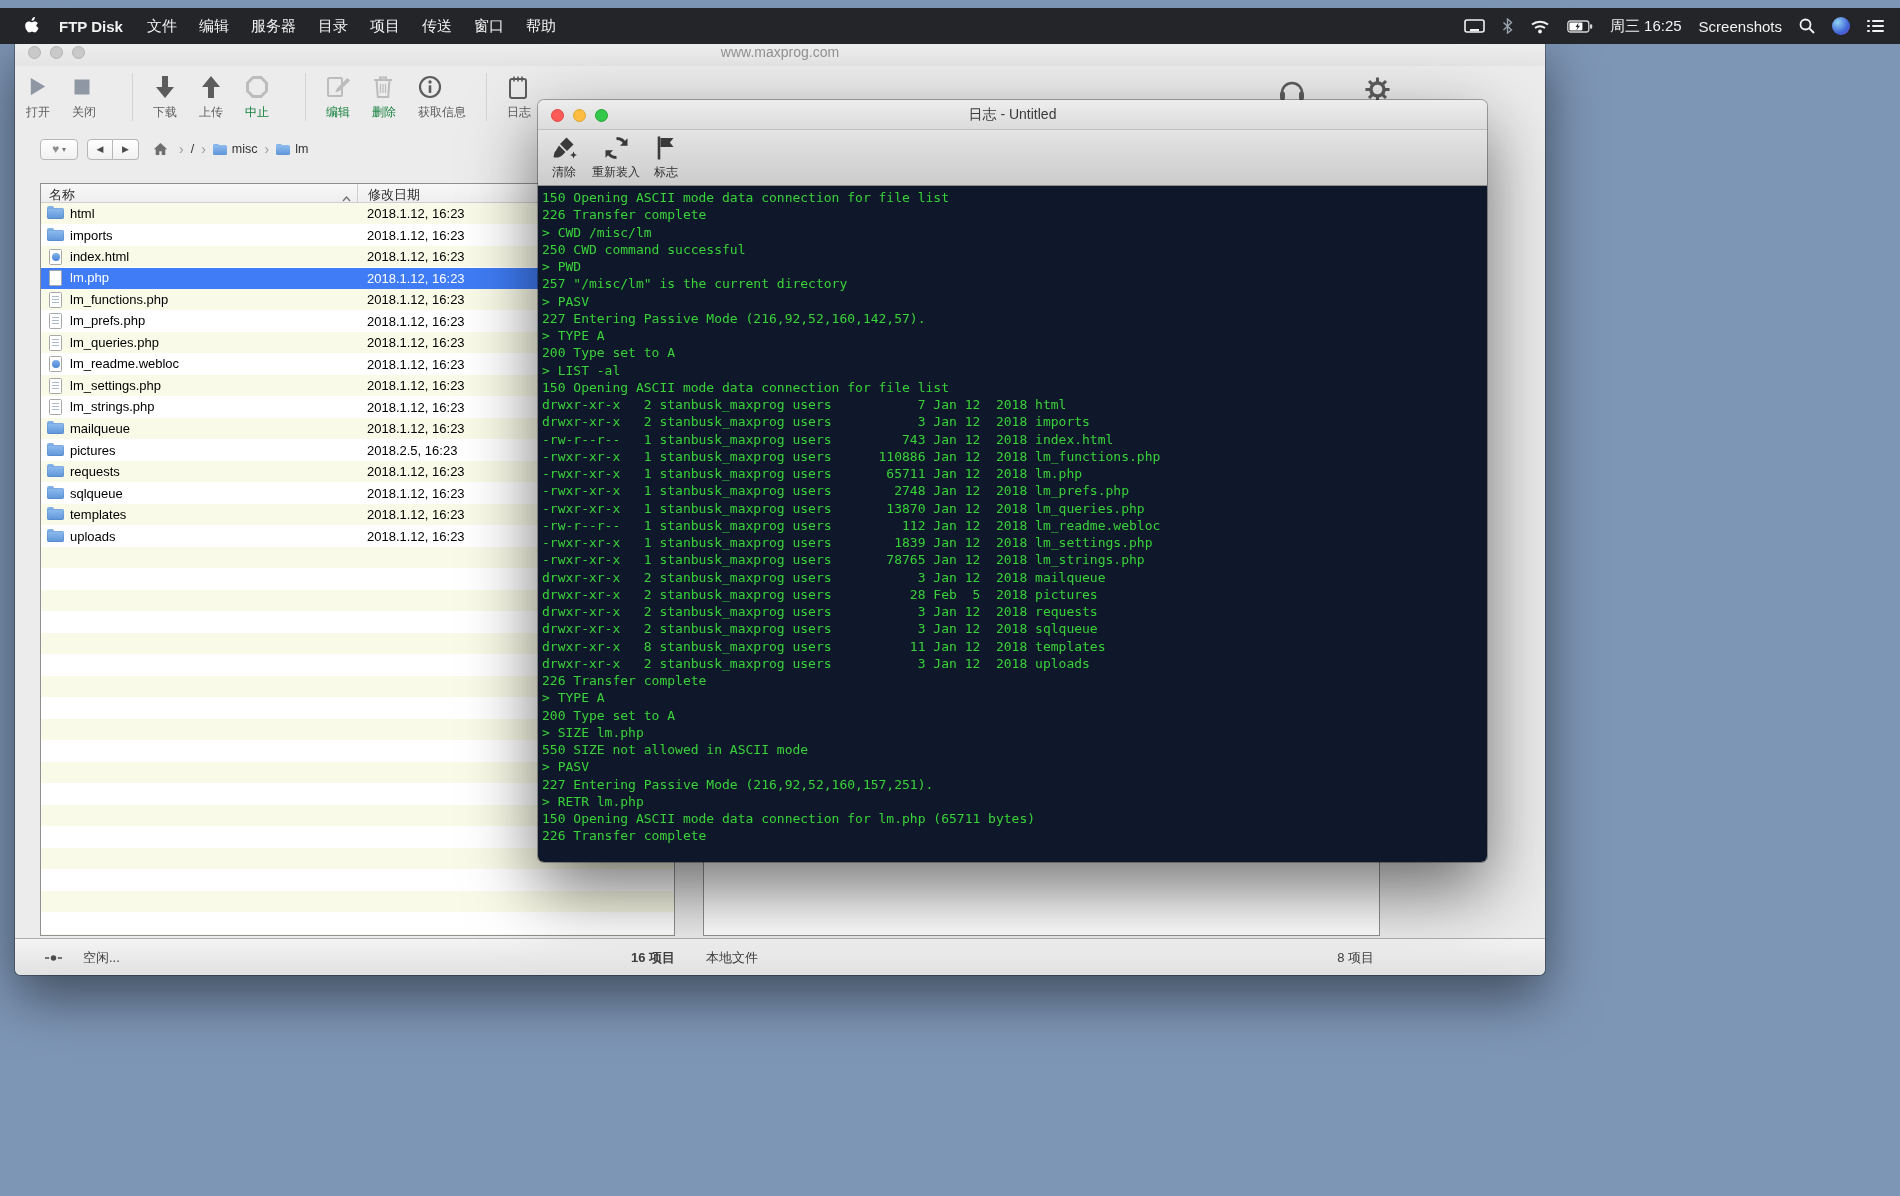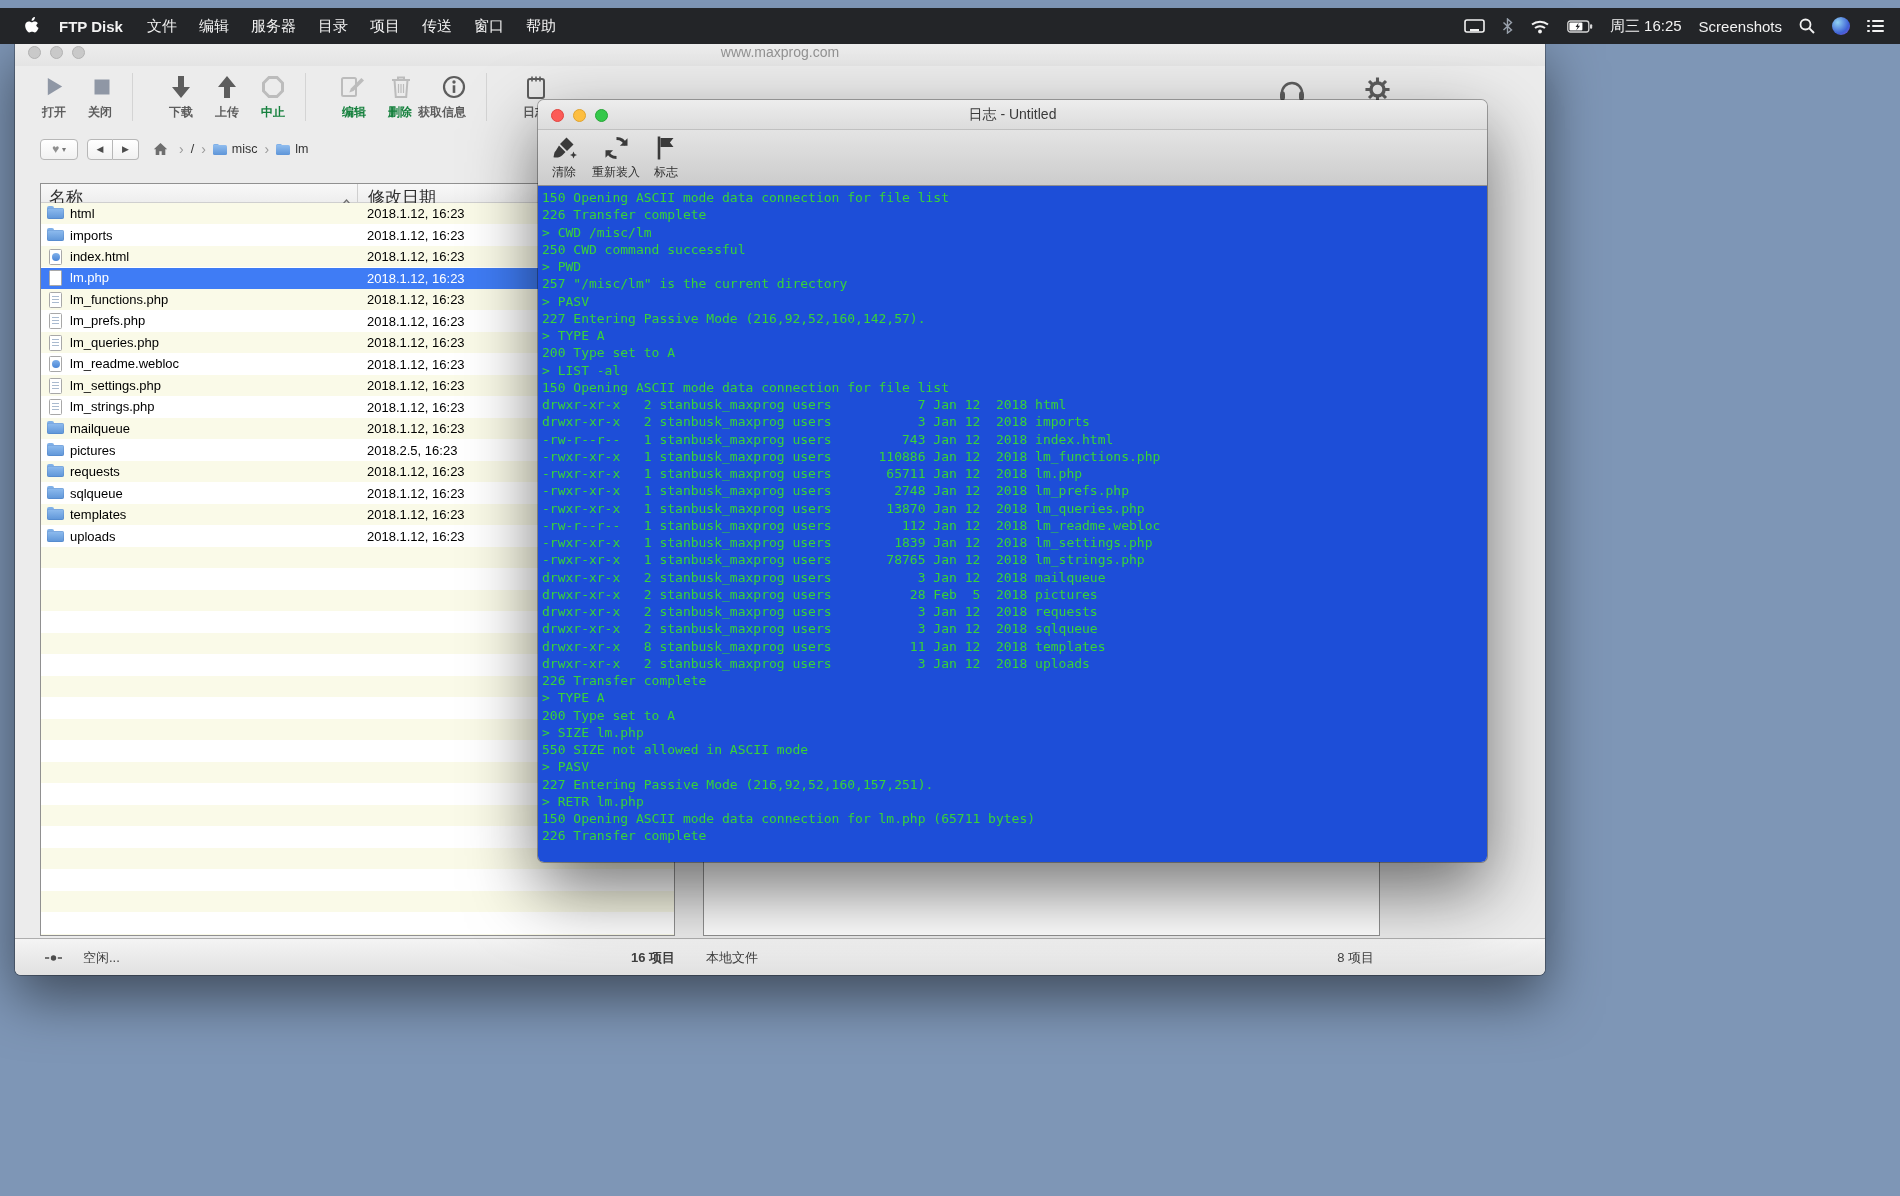--- a/index.html
+++ b/index.html
@@ -22,21 +22,21 @@
 .light-inactive{background:#c9c9c9;border:1px solid #b2b2b2;}
 .light-red{background:#fc5b57;border:1px solid #e2443f;}
 .light-yellow{background:#fdbe40;border:1px solid #e0a32e;}
 .light-green{background:#34c84a;border:1px solid #26a636;}
 
 
 .main-window{left:15px;top:38px;width:1530px;height:937px;background:#ececec;z-index:1;}
 .main-titlebar{position:relative;height:28px;background:linear-gradient(#f0f0f0,#e4e4e4);border-radius:6px 6px 0 0;display:flex;align-items:center;justify-content:center;}
 .main-title{font-size:14px;color:#929292;}
 .main-toolbar{position:absolute;left:0;top:28px;right:0;height:64px;display:flex;align-items:flex-start;padding:3px 0 0 8px;}
-.tb-btn{display:flex;flex-direction:column;align-items:flex-end;min-width:46px;padding:1px 3px;color:#5d5d5d;font-weight:bold;}
+.tb-btn{display:flex;flex-direction:column;align-items:flex-start;min-width:46px;padding:1px 3px;color:#5d5d5d;}
 .tb-btn.disabled{color:#bcbcbc;}
 .tb-btn.disabled .tb-label{color:#15803d;}
 [data-name="open-button"],[data-name="close-button"]{color:#8f97a5;}
 .tb-icon{height:33px;display:flex;align-items:center;justify-content:center;}
 .tb-label{font-size:12px;color:#5d5d5d;margin-top:1px;white-space:nowrap;}
 .tb-sep{width:1px;height:48px;background:#d4d4d4;margin:4px 17px 0 17px;flex:0 0 auto;}
 .tb-right-icon{position:absolute;top:10px;color:#5d5d5d;}
 .navbar{position:absolute;left:0;top:95px;right:0;height:32px;display:flex;align-items:center;padding-left:25px;}
 .nav-btn{height:21px;background:linear-gradient(#ffffff,#f1f1f1);border:1px solid #b7b7b7;border-radius:4px;display:flex;align-items:center;justify-content:center;font-size:11px;color:#555;}
 .fav-btn{width:38px;gap:3px;margin-right:9px;}
@@ -51,21 +51,21 @@
 .crumb{display:flex;align-items:center;padding:0 3px;}
 .crumb-sep{color:#9a9a9a;font-size:14px;padding:0 4px;}
 .crumb-ic{display:flex;align-items:center;margin-right:4px;}
 .mini-folder{position:relative;display:inline-block;width:14px;height:11px;margin-right:5px;}
 .mini-folder::before{content:"";position:absolute;left:0;top:0;width:6px;height:3px;background:#7fb0e8;border-radius:1.5px 1.5px 0 0;}
 .mini-folder::after{content:"";position:absolute;left:0;top:1.5px;width:14px;height:9.5px;background:linear-gradient(#90bdef,#5e95d8);border-radius:1.5px;}
 
 
 .remote-pane{position:absolute;left:25px;top:145px;width:635px;height:753px;background:#fff;border:1px solid #909090;}
 .local-pane{position:absolute;left:688px;top:145px;width:677px;height:753px;background:#fff;border:1px solid #909090;}
-.list-header{position:absolute;left:0;top:0;right:0;height:19px;background:linear-gradient(#f8f8f8,#eeeeee);border-bottom:1px solid #cfcfcf;display:flex;font-size:17px;color:#2e2e2e;}
+.list-header{position:absolute;left:0;top:0;right:0;height:19px;background:linear-gradient(#f8f8f8,#eeeeee);border-bottom:1px solid #cfcfcf;display:flex;font-size:13px;color:#2e2e2e;}
 .col-name{width:316px;padding:2px 0 0 8px;position:relative;}
 .sort-caret{position:absolute;right:6px;top:6px;}
 .col-date{flex:1;padding:2px 0 0 10px;border-left:1px solid #cfcfcf;}
 .file-rows{position:absolute;left:0;top:19px;right:0;bottom:0;overflow:hidden;background:repeating-linear-gradient(to bottom,#fafae8 0px,#fafae8 21.5px,#ffffff 21.5px,#ffffff 43px);}
 .row{height:21.5px;display:flex;align-items:center;font-size:13px;color:#000;}
 .row.selected{background:#3f7cf5;color:#fff;}
 .name-cell{width:316px;display:flex;padding-left:6px;overflow:hidden;}
 .fname{margin-left:6px;white-space:nowrap;}
 .date-cell{padding-left:10px;white-space:nowrap;}
 .fic{position:relative;display:inline-block;flex:0 0 auto;}
@@ -85,21 +85,21 @@
 .sb-local-count{left:1239px;width:120px;justify-content:flex-end;}
 
 
 .log-window{left:538px;top:100px;width:949px;height:762px;background:#d9d9d9;z-index:3;box-shadow:0 28px 70px rgba(0,0,0,.55),0 0 0 1px rgba(0,0,0,.3);}
 .log-titlebar{position:relative;height:30px;background:linear-gradient(#ededed,#dcdcdc);border-bottom:1px solid #c0c0c0;border-radius:6px 6px 0 0;display:flex;align-items:center;justify-content:center;}
 .log-titlebar .traffic{top:9px;}
 .log-title{font-size:14px;color:#3a3a3a;}
 .log-toolbar{position:absolute;left:0;top:30px;right:0;height:56px;background:linear-gradient(#e4e4e4,#cccccc);border-bottom:1px solid #8f8f8f;display:flex;align-items:center;padding-left:12px;gap:14px;}
 .log-tb-btn{display:flex;flex-direction:column;align-items:center;gap:2px;font-size:12px;color:#2e2e2e;}
 .log-tb-icon{height:27px;display:flex;align-items:center;color:#3a3a3a;}
-.terminal{position:absolute;left:0;top:86px;right:0;bottom:0;background:#1d4ed8;border-radius:0 0 6px 6px;overflow:hidden;padding:3px 0 0 4px;}
+.terminal{position:absolute;left:0;top:86px;right:0;bottom:0;background:#0f172a;border-radius:0 0 6px 6px;overflow:hidden;padding:3px 0 0 4px;}
 .terminal pre{font-family:"DejaVu Sans Mono","Liberation Mono",monospace;font-size:13px;line-height:17.25px;color:#38d338;white-space:pre;}
 </style>
 </head>
 <body>
 
 <div class="menubar" data-name="menubar">
   <span class="apple" data-name="apple-menu-icon">
     <svg width="15" height="18" viewBox="0 0 14 17">
         <path fill="#fff" d="M11.3 9c0-2 1.6-3 1.7-3.1-.9-1.4-2.4-1.6-2.9-1.6-1.2-.1-2.4.7-3 .7-.6 0-1.6-.7-2.6-.7C2.9 4.3 1 5.5 1 8.1c0 1.6.6 3.3 1.4 4.4.7 1 1.5 2.1 2.5 2.1 1 0 1.4-.6 2.6-.6 1.2 0 1.5.6 2.6.6 1.1 0 1.8-1 2.5-2 .8-1.2 1.1-2.3 1.1-2.4-.1 0-2.4-.9-2.4-3.2z"></path>
         <path fill="#fff" d="M9.4 2.6c.5-.7.9-1.6.8-2.6-.8 0-1.7.5-2.3 1.2-.5.6-.9 1.5-.8 2.4.9.1 1.8-.4 2.3-1z"></path>

